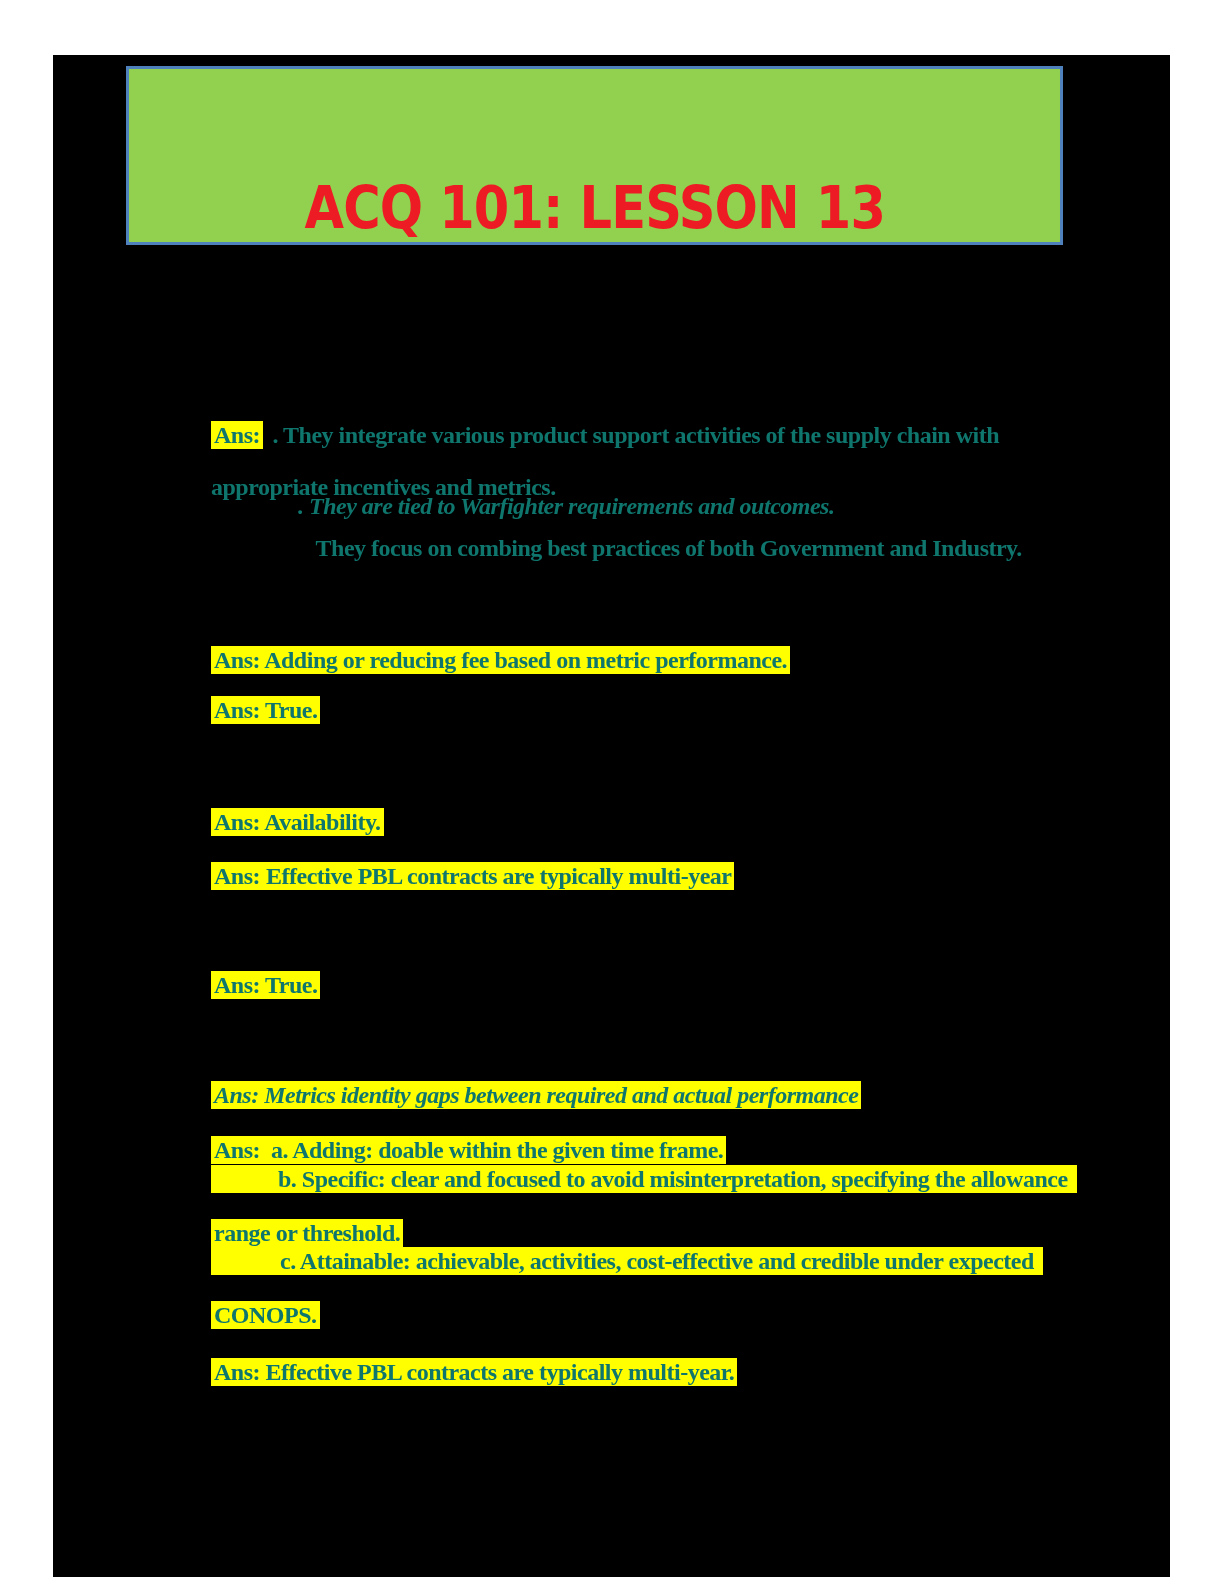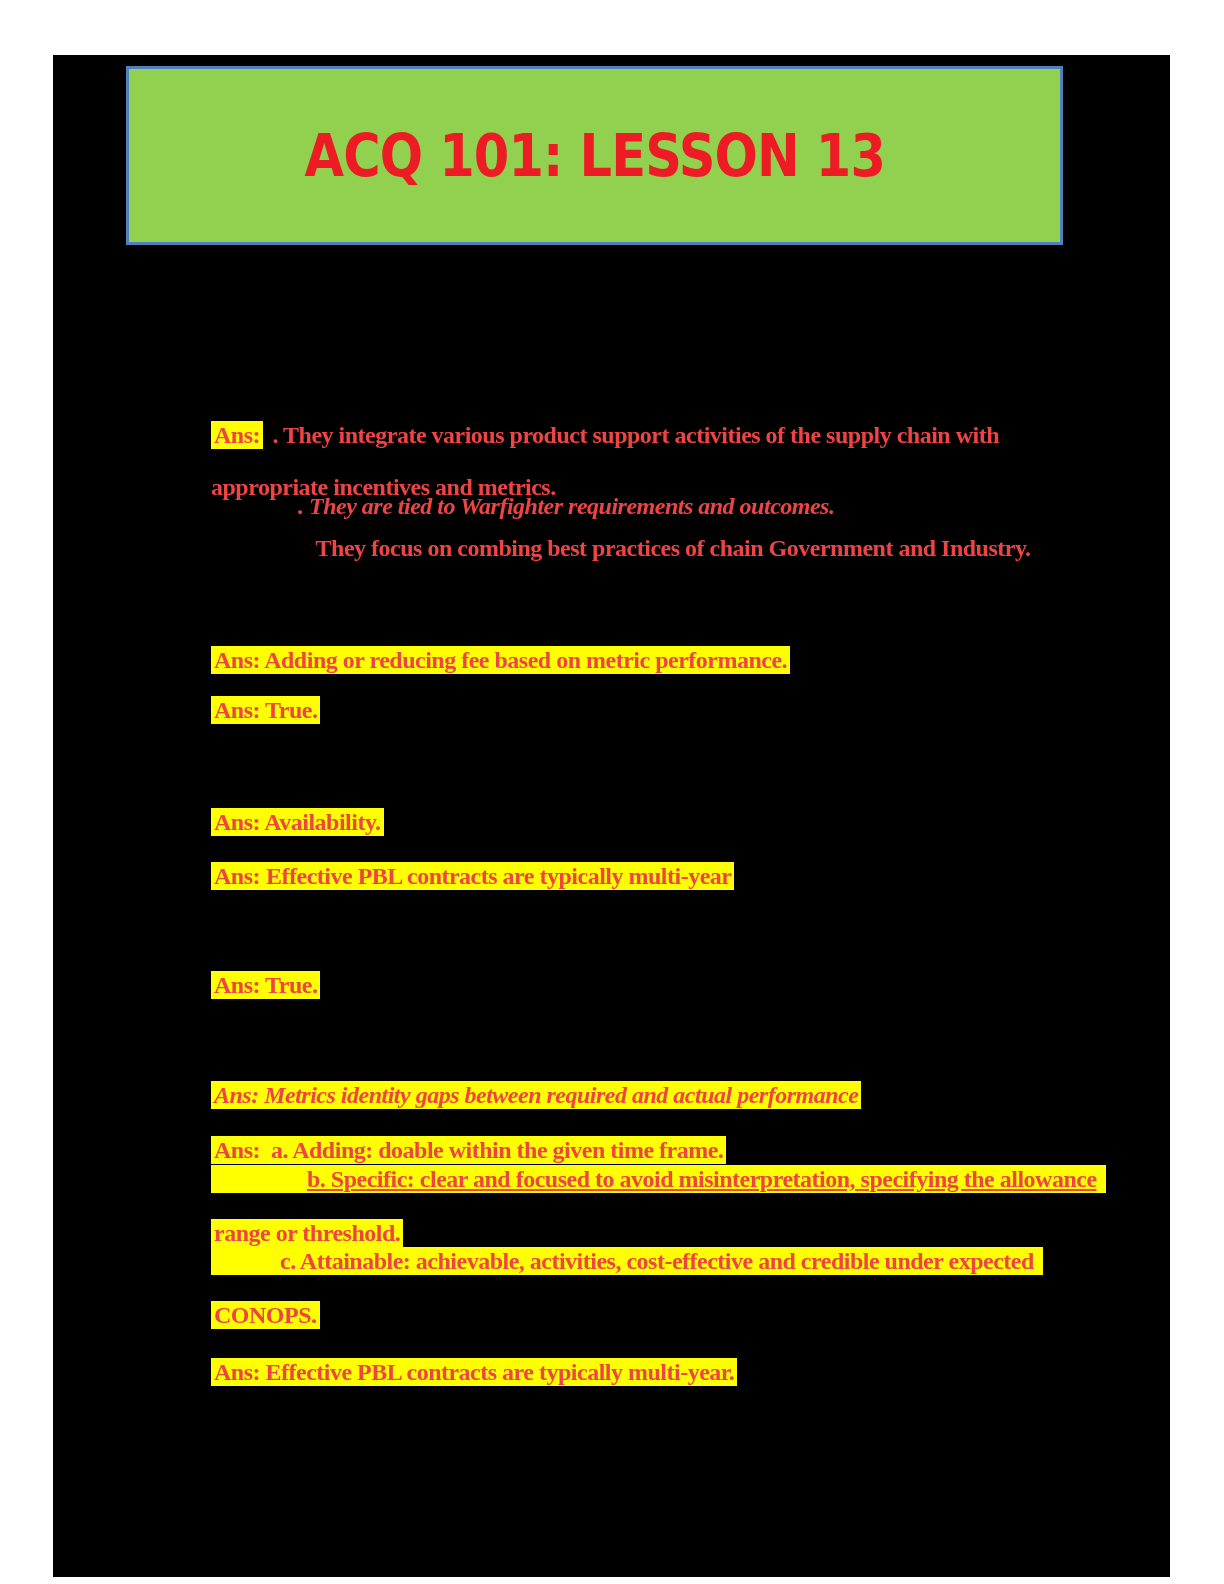--- a/index.html
+++ b/index.html
@@ -27,21 +27,21 @@
   }
   .banner {
     position: absolute;
     left: 73px;
     top: 11px;
     width: 931px;
     height: 173px;
     background: #92D050;
     border: 3px solid #4F81BD;
     display: flex;
-    align-items: center;
+    align-items: flex-end;
     justify-content: center;
   }
   .banner-title {
     font-family: "DejaVu Sans", sans-serif;
     font-weight: bold;
     font-size: 58px;
     letter-spacing: -1px;
     color: #ED1C24;
     transform: scaleX(0.88);
     transform-origin: center;
@@ -49,30 +49,30 @@
   }
   .line {
     position: absolute;
     left: 125px;
     height: 30px;
     line-height: 30px;
     font-family: "Liberation Serif", serif;
     font-weight: bold;
     font-size: 24px;
     letter-spacing: -0.5px;
-    color: #ef4444;
+    color: #0f766e;
     white-space: pre;
   }
   .hl {
     background: #FFFF00;
     padding: 1px 3px;
   }
   .hl-gap { margin-left: 0; }
   .plain { margin-left: 4px; }
-  .pad-b { padding-left: 96px; padding-right: 9px; text-decoration: underline; }
+  .pad-b { padding-left: 67px; padding-right: 9px; }
   .pad-c { padding-left: 69px; padding-right: 9px; }
 
   
   .a1 { top: 335px; }
   .a2 { top: 387px; }
   .a3 { top: 406px; left: 212px; font-style: italic; }
   .a4 { top: 448px; left: 230px; }
   .l0 { top: 560px; }
   .l1 { top: 610px; }
   .l2 { top: 722px; }
@@ -99,21 +99,21 @@
     <div class="line a1">
       <span class="hl">Ans:</span><span class="plain"> . They integrate various product support activities of the supply chain with</span>
     </div>
     <div class="line a2">
       <span>appropriate incentives and metrics.</span>
     </div>
     <div class="line a3">
       <span>. They are tied to Warfighter requirements and outcomes.</span>
     </div>
     <div class="line a4">
-      <span>They focus on combing best practices of chain Government and Industry.</span>
+      <span>They focus on combing best practices of both Government and Industry.</span>
     </div>
 
     <div class="line l0">
       <span class="hl">Ans: Adding or reducing fee based on metric performance.</span>
     </div>
     <div class="line l1">
       <span class="hl">Ans: True.</span>
     </div>
     <div class="line l2">
       <span class="hl">Ans: Availability.</span>

